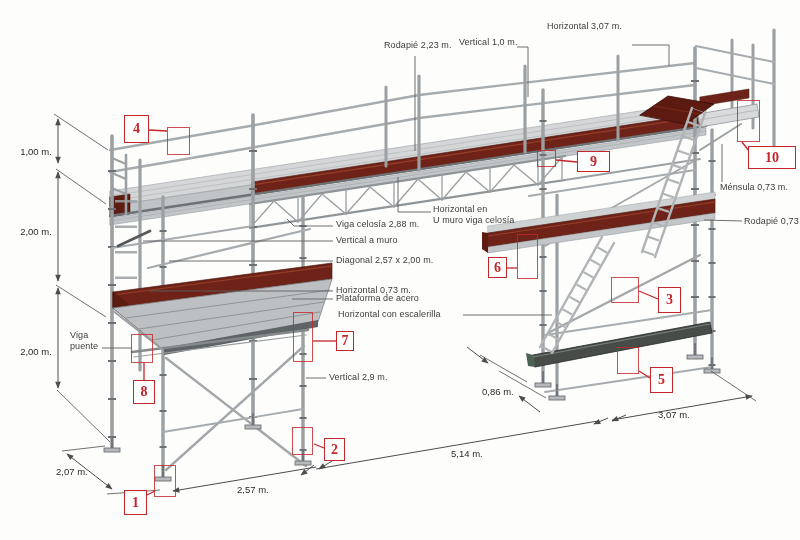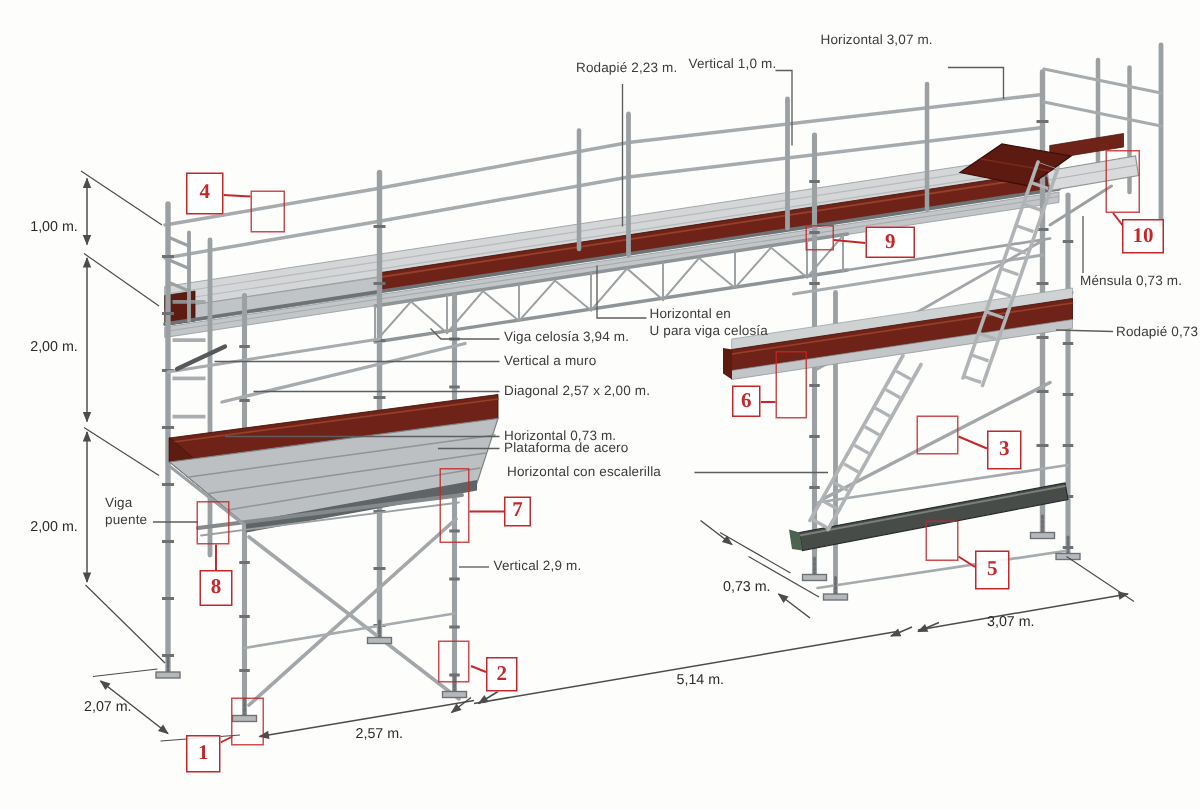--- a/index.html
+++ b/index.html
@@ -222,40 +222,40 @@
       <line x1="144" y1="380" x2="144" y2="363"></line>
       <line x1="577" y1="162" x2="556" y2="160"></line>
       <line x1="749" y1="151" x2="742" y2="142"></line>
     </g>
   </svg>
 
   <div class="lbl" style="left:384px;top:40px">Rodapié 2,23 m.</div>
   <div class="lbl" style="left:459px;top:37px">Vertical 1,0 m.</div>
   <div class="lbl" style="left:547px;top:21px">Horizontal 3,07 m.</div>
   <div class="lbl" style="left:433px;top:204px">Horizontal en</div>
-  <div class="lbl" style="left:433px;top:215px">U para viga celosía</div>
-  <div class="lbl" style="left:336px;top:219px">Viga celosía 3,94 m.</div>
+  <div class="lbl" style="left:433px;top:215px">U muro viga celosía</div>
+  <div class="lbl" style="left:336px;top:219px">Viga celosía 2,88 m.</div>
   <div class="lbl" style="left:336px;top:235px">Vertical a muro</div>
   <div class="lbl" style="left:336px;top:255px">Diagonal 2,57 x 2,00 m.</div>
   <div class="lbl" style="left:336px;top:285px">Horizontal 0,73 m.</div>
   <div class="lbl" style="left:336px;top:293px">Plataforma de acero</div>
   <div class="lbl" style="left:338px;top:309px">Horizontal con escalerilla</div>
   <div class="lbl" style="left:329px;top:372px">Vertical 2,9 m.</div>
   <div class="lbl" style="left:70px;top:330px">Viga</div>
   <div class="lbl" style="left:70px;top:341px">puente</div>
   <div class="lbl" style="left:720px;top:182px">Ménsula  0,73 m.</div>
   <div class="lbl" style="left:744px;top:216px">Rodapié 0,73 m.</div>
 
   <div class="dim dimR" style="left:16px;top:146px">1,00 m.</div>
   <div class="dim dimR" style="left:16px;top:226px">2,00 m.</div>
   <div class="dim dimR" style="left:16px;top:346px">2,00 m.</div>
   <div class="dim" style="left:56px;top:466px">2,07 m.</div>
   <div class="dim" style="left:237px;top:484px">2,57 m.</div>
   <div class="dim" style="left:451px;top:448px">5,14 m.</div>
-  <div class="dim" style="left:482px;top:386px">0,73 m.</div>
+  <div class="dim" style="left:482px;top:386px">0,86 m.</div>
   <div class="dim" style="left:658px;top:409px">3,07 m.</div>
 
   <div class="mark" style="left:124px;top:490px;width:23px;height:25px">
       <span>1</span>
     </div>
   <div class="mark" style="left:324px;top:438px;width:21px;height:23px">
       <span>2</span>
     </div>
   <div class="mark" style="left:658px;top:287px;width:23px;height:26px">
       <span>3</span>
@@ -271,21 +271,21 @@
     </div>
   <div class="mark" style="left:336px;top:331px;width:18px;height:20px">
       <span>7</span>
     </div>
   <div class="mark" style="left:133px;top:380px;width:22px;height:24px">
       <span>8</span>
     </div>
   <div class="mark" style="left:577px;top:151px;width:33px;height:21px">
       <span>9</span>
     </div>
-  <div class="mark" style="left:748px;top:146px;width:28px;height:23px">
+  <div class="mark" style="left:748px;top:146px;width:48px;height:23px">
       <span>10</span>
     </div>
 
   <div class="tbox" style="left:154px;top:465px;width:22px;height:32px"></div>
   <div class="tbox" style="left:292px;top:427px;width:21px;height:28px"></div>
   <div class="tbox" style="left:611px;top:277px;width:28px;height:26px"></div>
   <div class="tbox" style="left:167px;top:127px;width:23px;height:28px"></div>
   <div class="tbox" style="left:617px;top:347px;width:22px;height:27px"></div>
   <div class="tbox" style="left:517px;top:234px;width:21px;height:45px"></div>
   <div class="tbox" style="left:293px;top:312px;width:20px;height:50px"></div>

